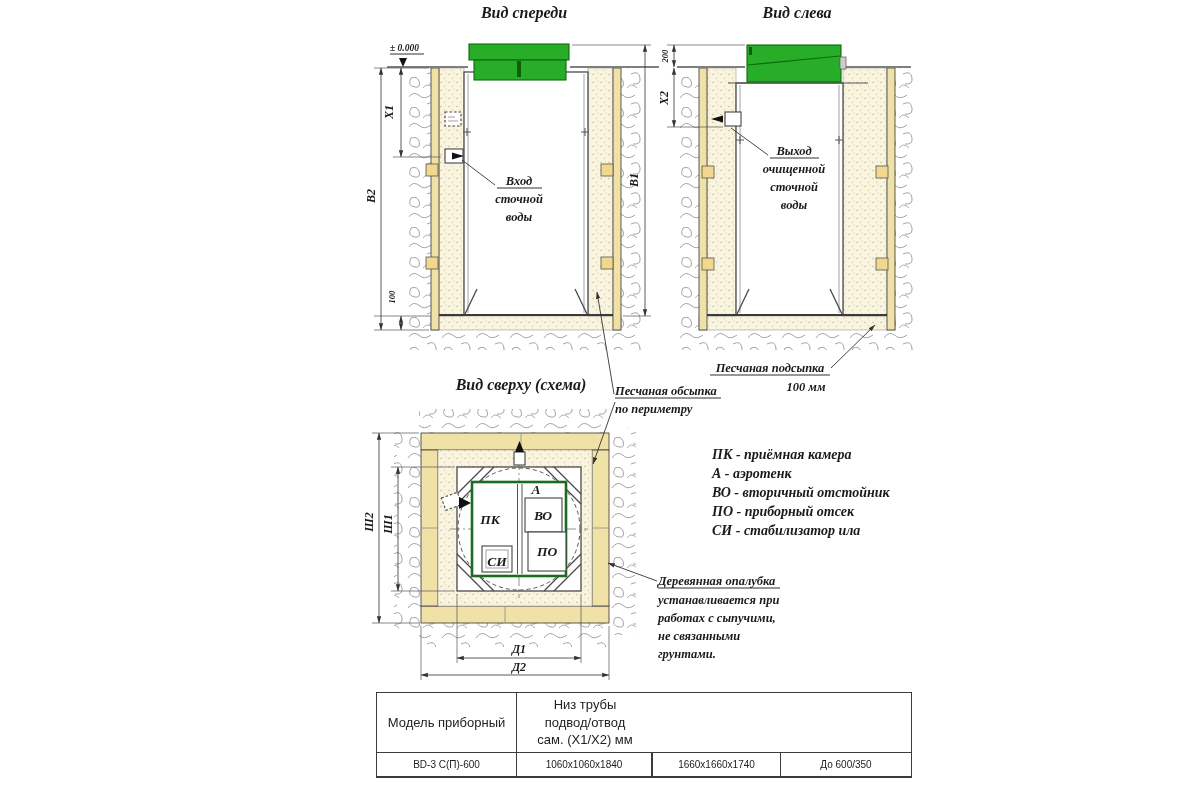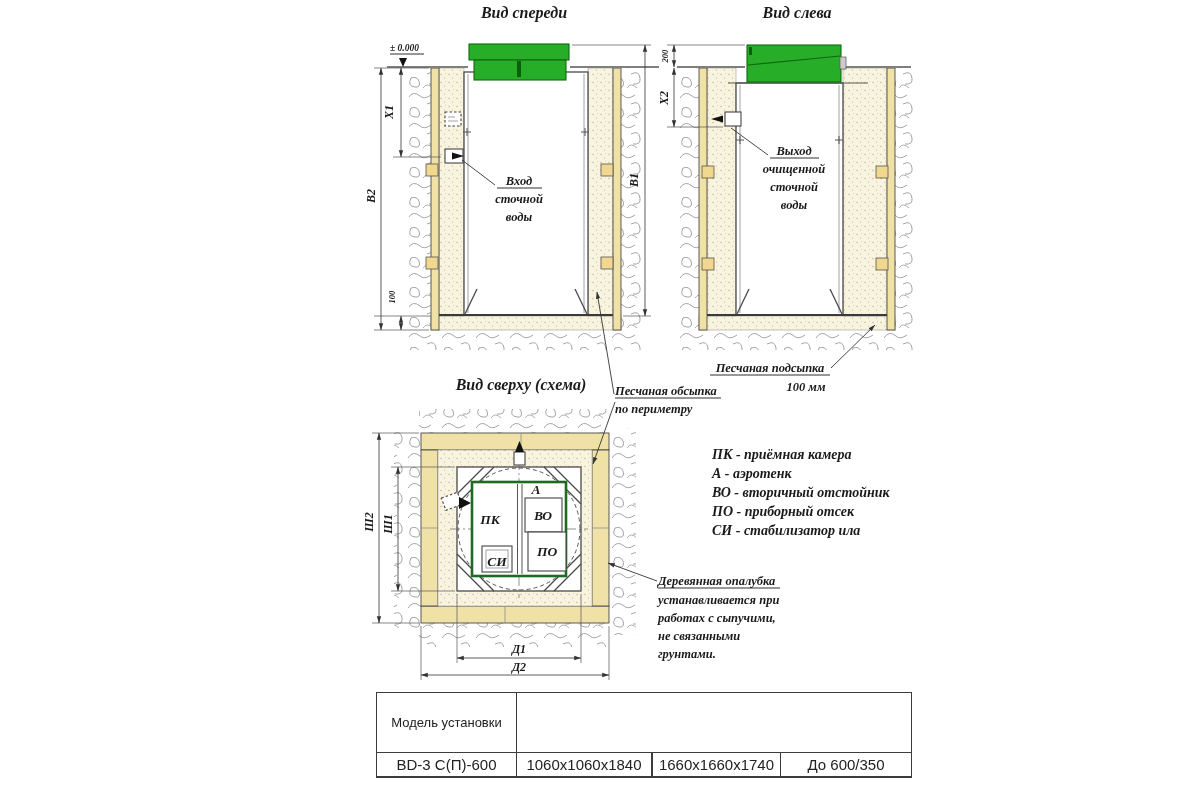--- a/index.html
+++ b/index.html
@@ -49,21 +49,21 @@
   .spec-table{position:absolute;left:345px;top:692px;width:534px;background:#fff;
       border:1.4px solid #3c3c3c;border-bottom-width:2.2px;
       font-family:"Liberation Sans",sans-serif;color:#222}
   .row{display:grid;grid-template-columns:140px 136px 128px 1fr}
   .row.head{height:59px;border-bottom:1px solid #3c3c3c}
   .row.body{height:23px}
   .cell{display:flex;flex-direction:column;align-items:center;justify-content:center;
       text-align:center;font-size:13px;line-height:17.5px;border-right:1px solid #3c3c3c}
   .cell.c2{border-right:2px solid #3c3c3c}
   .cell.c4{border-right:none}
-  .row.body .cell{font-size:15px}
+  .row.body .cell{font-size:10px}
 </style>
 </head>
 <body>
 
 <div class="page">
 <svg width="1200" height="800" viewBox="0 0 1200 800">
   <defs>
     <pattern id="sandpat" width="8" height="8" patternUnits="userSpaceOnUse">
       <rect width="8" height="8" fill="#f9f4e0"></rect>
       <circle cx="2" cy="2.5" r="0.7" fill="#c2b27c"></circle>
@@ -358,21 +358,26 @@
     <text class="t-leg" x="681" y="478">А - аэротенк</text>
     <text class="t-leg" x="681" y="497">ВО - вторичный отстойник</text>
     <text class="t-leg" x="681" y="516">ПО - приборный отсек</text>
     <text class="t-leg" x="681" y="535">СИ - стабилизатор ила</text>
   </g>
 </svg>
 
 <div class="spec-table">
   <div class="row head">
     <div class="cell c1">
-      <span>Модель установки</span>
+      <span>Модель приборный</span>
+    </div>
+    <div class="cell c4">
+      <span>Низ трубы</span>
+      <span>подвод/отвод</span>
+      <span>сам. (Х1/Х2) мм</span>
     </div>
   </div>
   <div class="row body">
     <div class="cell c1">
           <span>BD-3 С(П)-600</span>
         </div>
     <div class="cell c2">
           <span>1060х1060х1840</span>
         </div>
     <div class="cell c3">

